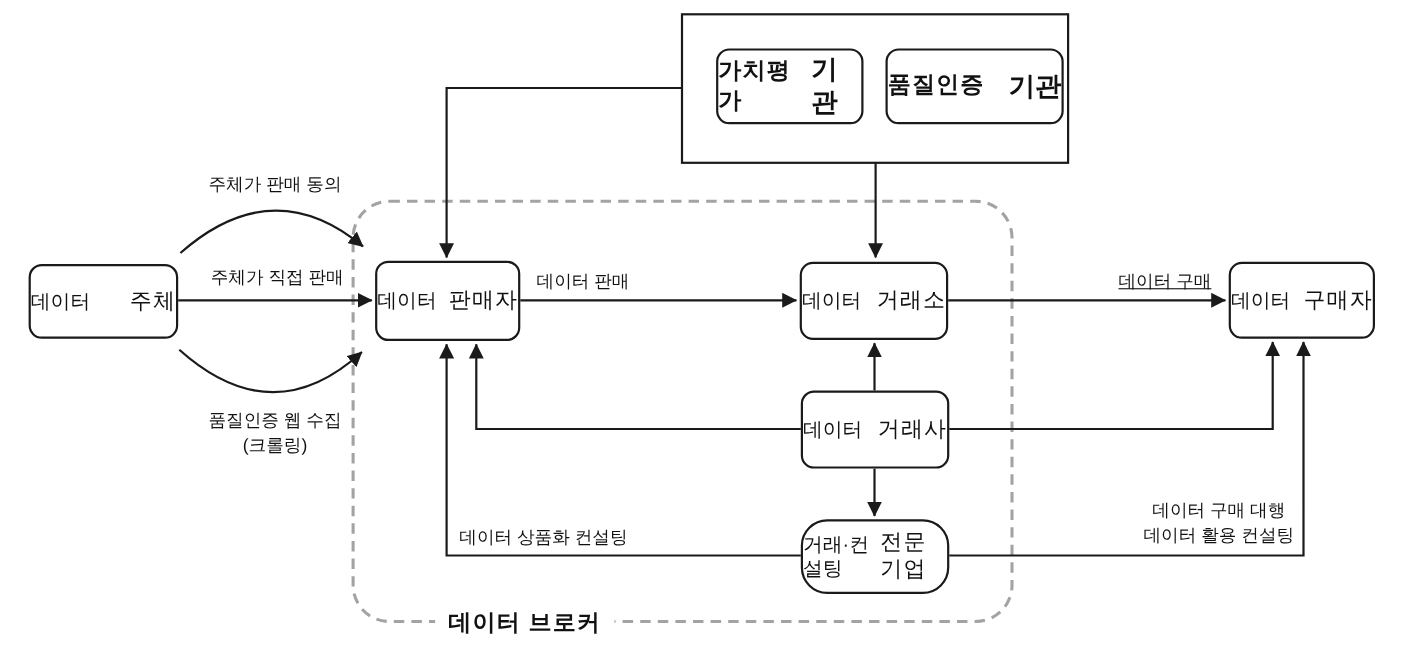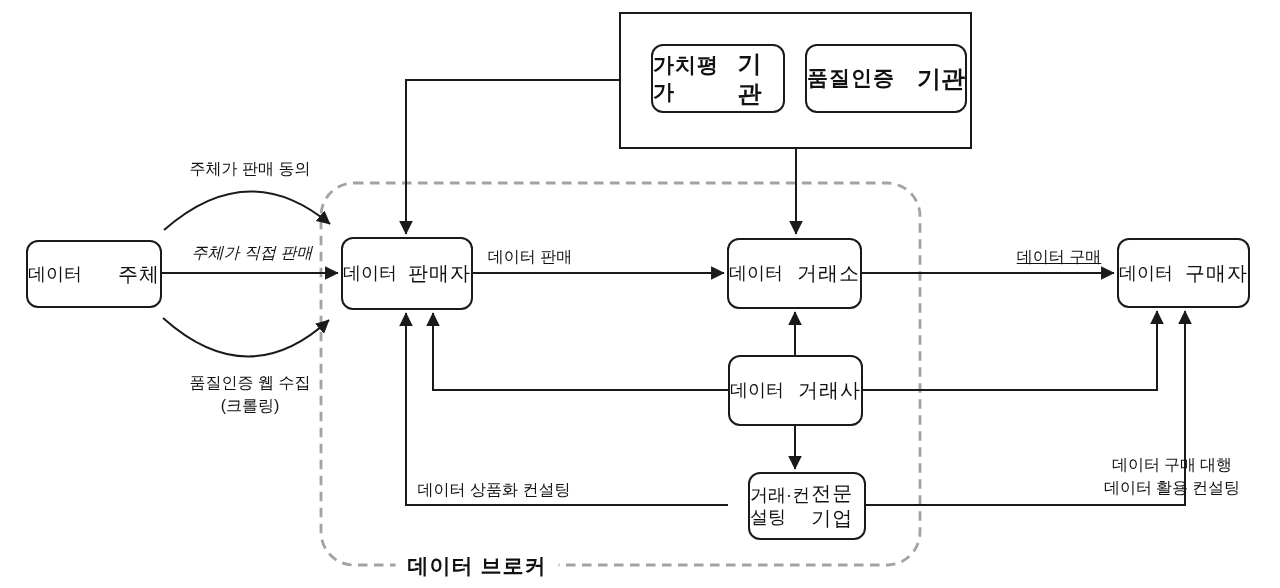--- a/index.html
+++ b/index.html
@@ -93,50 +93,50 @@
   <div class="node" style="left:1117px;top:238px;width:133px;height:70px;">
     <span class="l1">데이터</span>
     <span class="l2">구매자</span>
   </div>
 
   <div class="node" style="left:728px;top:355px;width:135px;height:71px;">
     <span class="l1">데이터</span>
     <span class="l2">거래사</span>
   </div>
 
-  <div class="node" style="left:748px;top:472px;width:118px;height:68px;">
+  <div class="node" style="left:728px;top:472px;width:135px;height:68px;border-radius:24px;">
     <span class="l1">거래·컨설팅</span>
     <span class="l2">전문기업</span>
   </div>
 
   <div class="node rev" style="left:651px;top:44px;width:134px;height:69px;">
     <span class="l1">가치평가</span>
     <span class="l2">기관</span>
   </div>
 
   <div class="node rev" style="left:805px;top:44px;width:162px;height:69px;">
     <span class="l1">품질인증</span>
     <span class="l2">기관</span>
   </div>
 
   <div class="edge-label" style="left:250px;top:157px;">주체가 판매 동의</div>
 
-  <div class="edge-label" style="left:252px;top:241px;font-style:italic;">주체가 직접 판매</div>
+  <div class="edge-label" style="left:252px;top:241px;">주체가 직접 판매</div>
 
   <div class="edge-label" style="left:250px;top:371px;">
     <div>품질인증 웹 수집</div>
     <div>(크롤링)</div>
   </div>
 
   <div class="edge-label" style="left:530px;top:245px;">데이터 판매</div>
 
   <div class="edge-label" style="left:1059px;top:245px;text-decoration:underline;">데이터 구매</div>
 
   <div class="edge-label" style="left:494px;top:478px;">데이터 상품화 컨설팅</div>
 
-  <div class="edge-label" style="left:1172px;top:453px;font-family:Liberation Serif, serif;">
+  <div class="edge-label" style="left:1108px;top:453px;">
     <div>데이터 구매 대행</div>
     <div>데이터 활용 컨설팅</div>
   </div>
 
   <div class="region-label" style="left:477px;top:552px;">데이터 브로커</div>
 
 </div>
 
 </body></html>

